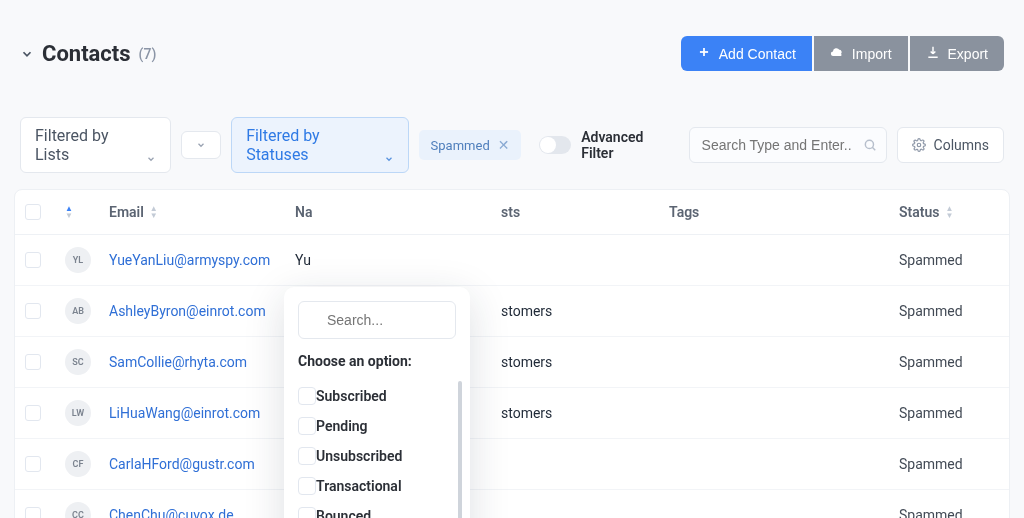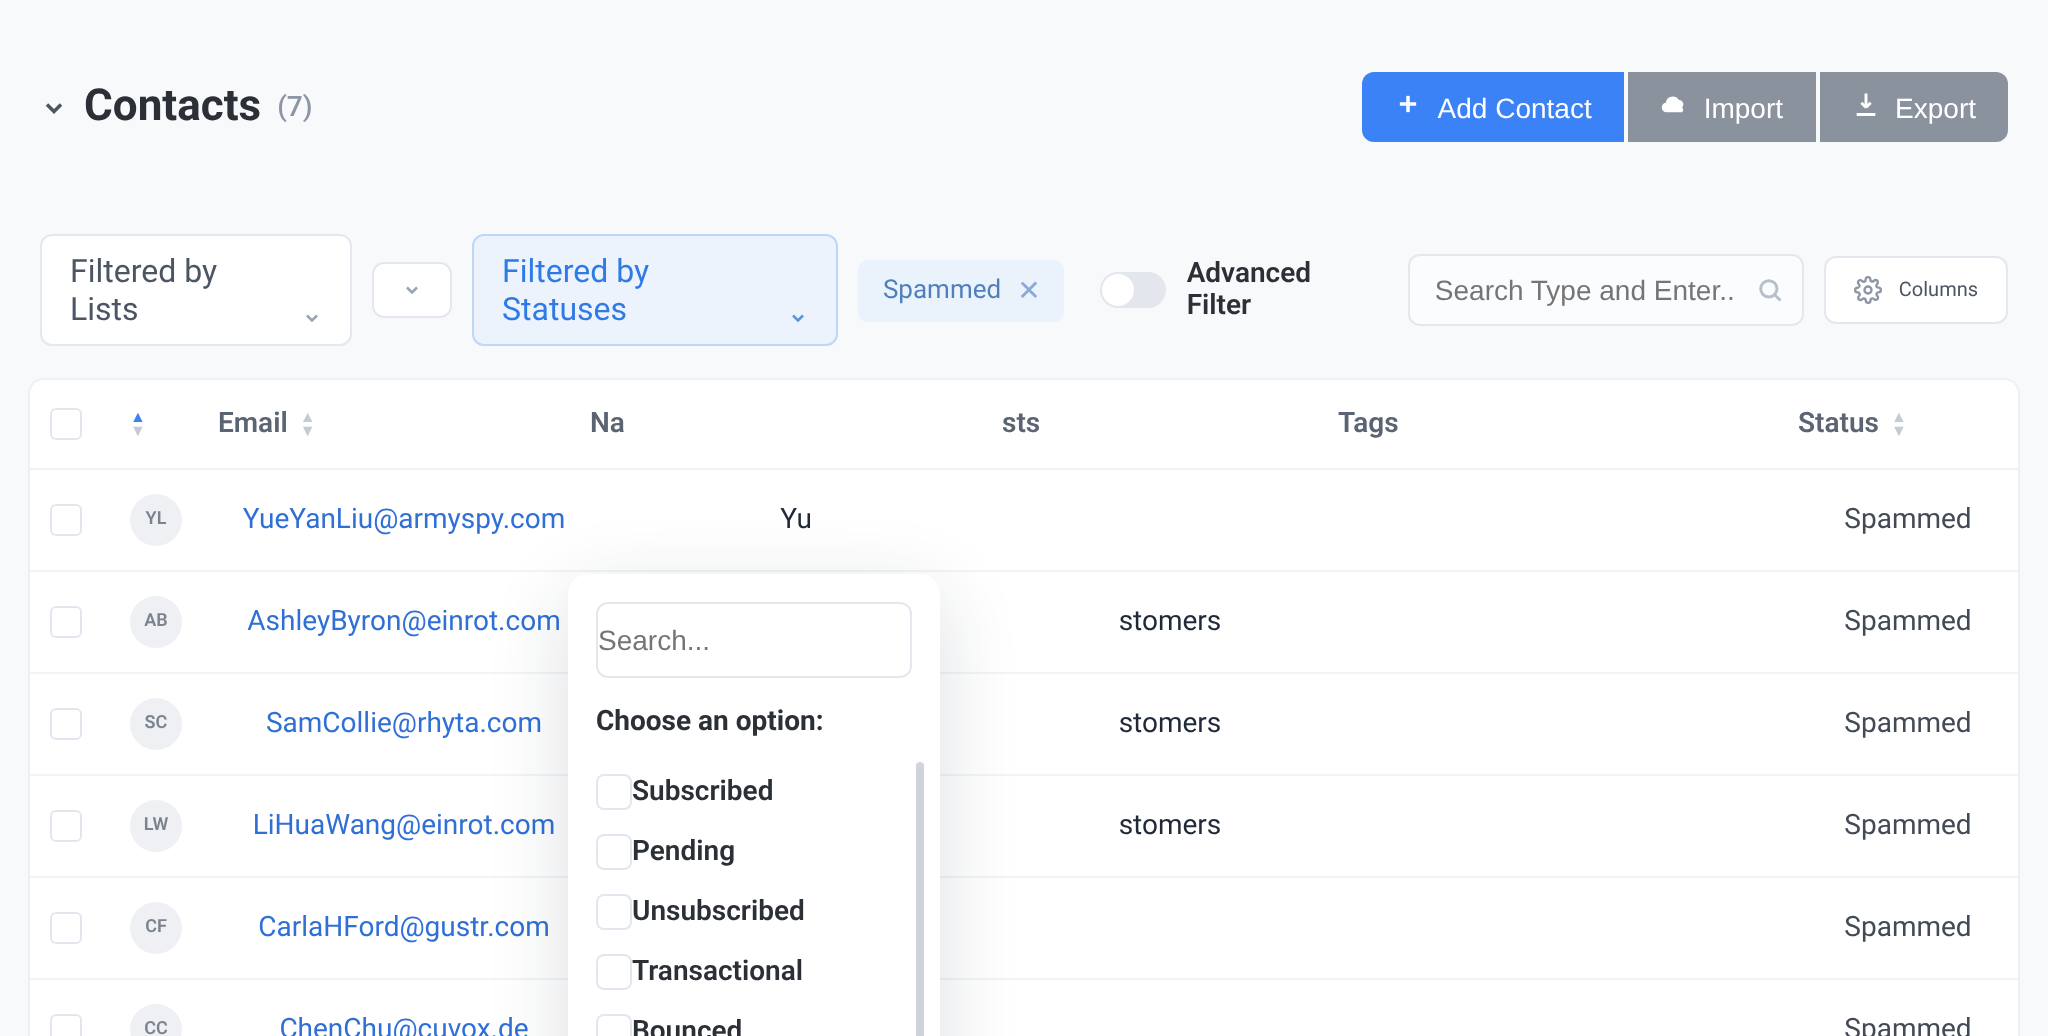--- a/index.html
+++ b/index.html
@@ -24,36 +24,36 @@
 .pill { display: inline-flex; align-items: flex-end; gap: 8px; padding: 8px 14px; border: 1px solid #e4e8ee; border-radius: 6px; background: #fff; font-size: 16px; color: #4b5563; cursor: pointer; }
 .pill.active { background: #ecf3fd; border-color: #bcd7f7; color: #2f7ae5; }
 .chip { display: inline-flex; align-items: center; gap: 8px; padding: 7px 12px; background: #eaf2fc; border-radius: 5px; font-size: 13px; color: #4f7fbc; }
 .chip .close { color: #8aaad3; cursor: pointer; font-size: 14px; }
 .toggle { width: 34px; height: 18px; background: #e3e7ed; border-radius: 10px; position: relative; margin-left: 8px; }
 .toggle::after { content: ""; position: absolute; left: 1px; top: 1px; width: 16px; height: 16px; background: #fff; border-radius: 50%; }
 .adv-label { font-weight: 600; color: #2b2f36; }
 .search-wrap { position: relative; margin-left: 6px; }
 .search-wrap input { width: 198px; padding: 9px 34px 9px 12px; border: 1px solid #e4e8ee; border-radius: 6px; background: #fbfcfe; color: #9aa3b2; font-size: 14px; }
 .search-wrap .mag { position: absolute; right: 10px; top: 50%; transform: translateY(-50%); color: #b7bfcc; }
-.columns-btn { display: inline-flex; align-items: center; gap: 8px; padding: 9px 14px; border: 1px solid #e4e8ee; border-radius: 6px; background: #fff; color: #4b5563; font-size: 10px; }
+.columns-btn { display: inline-flex; align-items: center; gap: 8px; padding: 9px 14px; border: 1px solid #e4e8ee; border-radius: 6px; background: #fff; color: #4b5563; font-size: 14px; }
 
 .table { background: #fff; border: 1px solid #edf0f4; border-radius: 8px; margin: 0 14px; overflow: visible; position: relative; }
 .thead { display: grid; grid-template-columns: 40px 44px 186px 206px 168px 230px 110px; padding: 14px 10px; color: #5b6472; font-weight: 600; font-size: 14px; border-bottom: 1px solid #eef1f5; }
 .th { display: flex; align-items: center; gap: 6px; }
 .sort-arrows { display: flex; flex-direction: column; gap: 1px; color: #c3cbd6; font-size: 8px; line-height: 6px; }
 .sort-arrows .up.blue { color: #3b82f6; }
-.row { display: grid; grid-template-columns: 40px 44px 186px 206px 168px 230px 110px; padding: 12px 10px; border-bottom: 1px solid #f2f4f7; align-items: center; font-size: 14px; text-align: center; }
+.row { display: grid; grid-template-columns: 40px 44px 186px 206px 168px 230px 110px; padding: 12px 10px; border-bottom: 1px solid #f2f4f7; align-items: center; font-size: 14px; }
 .row:last-child { border-bottom: none; }
 .chk { width: 16px; height: 16px; border: 1.5px solid #e2e7ef; border-radius: 3px; background: #fff; }
 .avatar { width: 26px; height: 26px; border-radius: 50%; background: #eef0f3; display: flex; align-items: center; justify-content: center; font-size: 9px; font-weight: 600; color: #7b838f; }
 .email { color: #2f6fd6; }
 .status { color: #424a55; }
 
 .dropdown { position: absolute; left: 284px; top: 98px; width: 186px; background: #fff; border-radius: 10px; box-shadow: 0 10px 40px rgba(30,41,59,0.15); padding: 14px; z-index: 10; }
-.dropdown input { width: 100%; padding: 10px 0; border: 1px solid #e4e8ee; border-radius: 6px; margin-bottom: 14px; font-size: 14px; color: #9aa3b2; }
+.dropdown input { width: 100%; padding: 10px 28px; border: 1px solid #e4e8ee; border-radius: 6px; margin-bottom: 14px; font-size: 14px; color: #9aa3b2; }
 .dropdown .label { font-weight: 700; color: #2b2f36; margin-bottom: 12px; font-size: 14px; }
 .options { position: relative; }
 .scrollbar { position: absolute; right: -6px; top: 0; width: 4px; height: 160px; background: #cfd4db; border-radius: 2px; }
 .opt { display: flex; align-items: center; gap: 0; padding: 6px 0; font-weight: 600; color: #2b2f36; font-size: 14px; }
 .opt .chk { width: 18px; height: 18px; border-radius: 4px; }
 svg { display: block; }
 </style>
 </head>
 <body>
 

